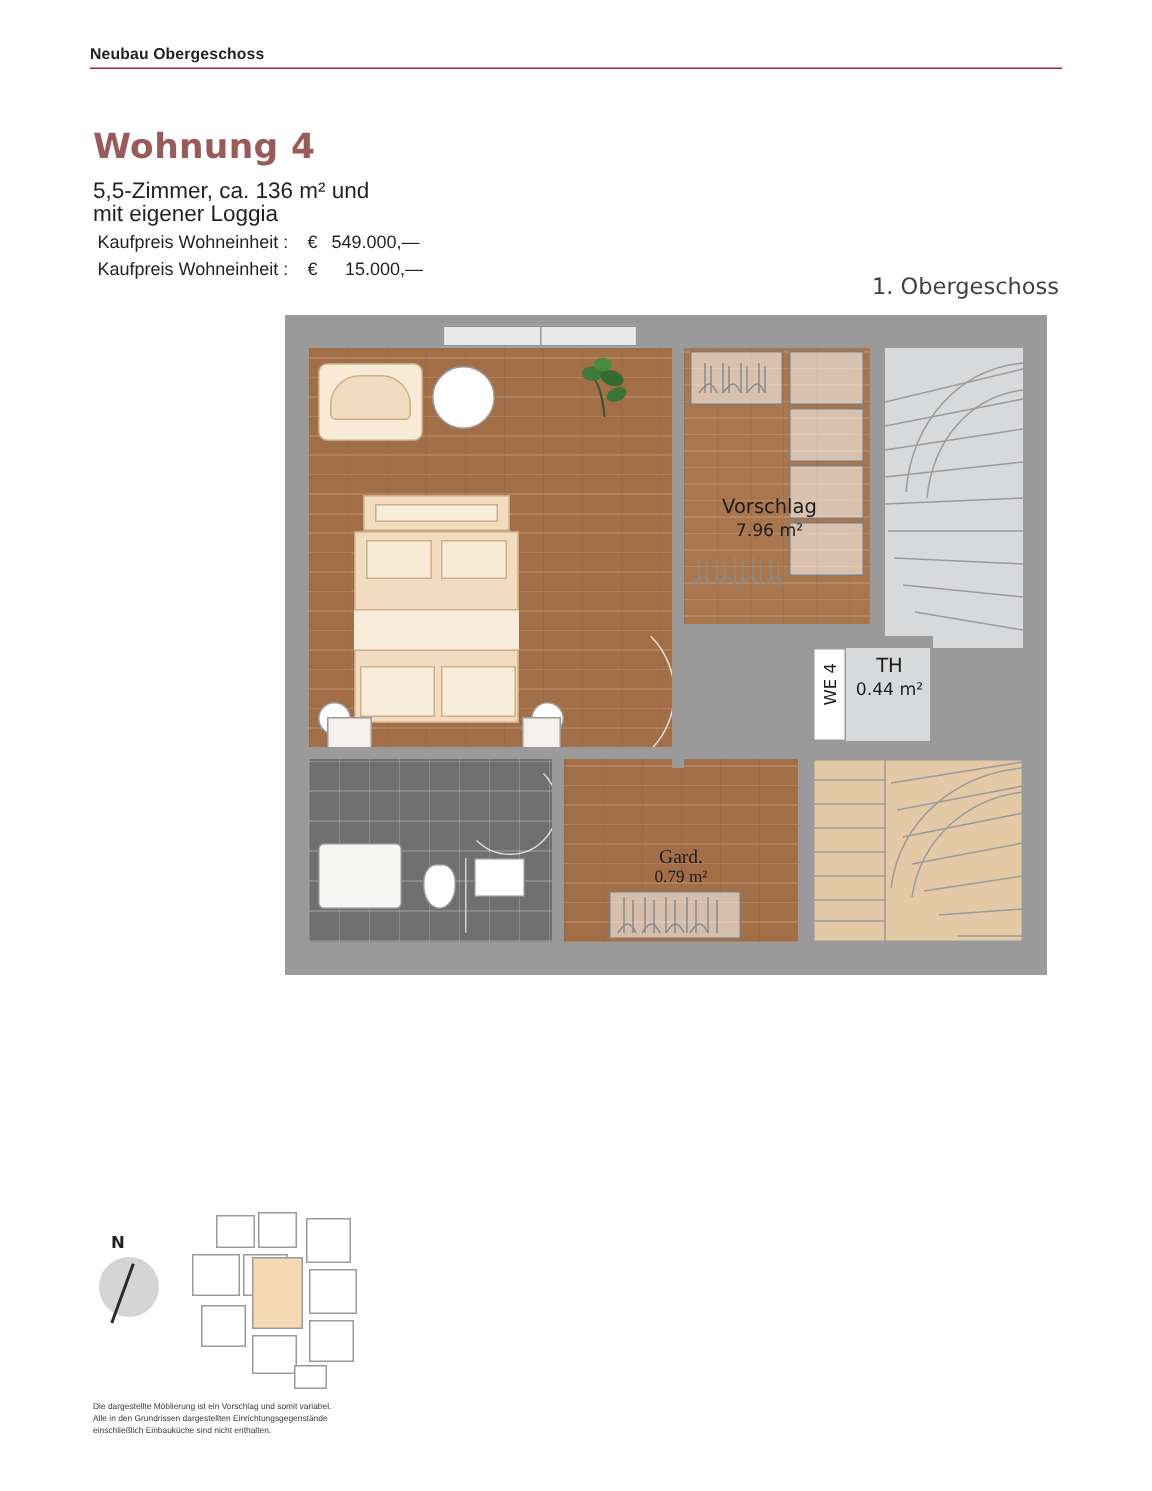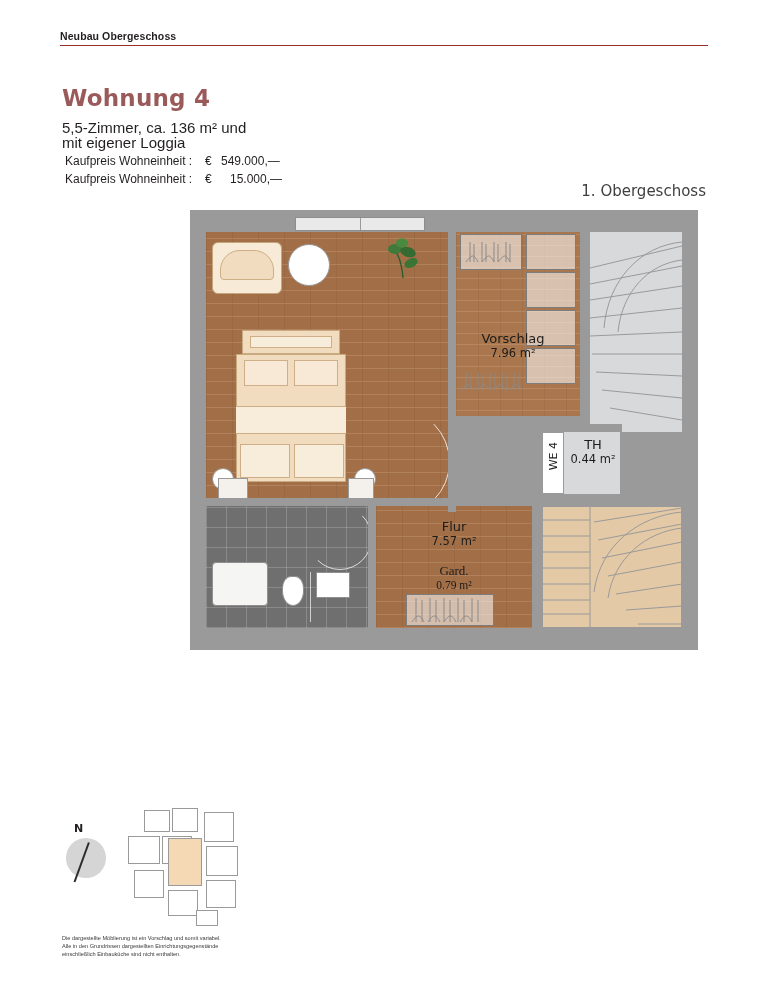--- a/index.html
+++ b/index.html
@@ -302,24 +302,20 @@
   </div>
 
   <div class="rm tile" style="left:16px; top:296px; width:162px; height:122px;"></div>
   <div class="f" style="left:22px; top:352px; width:56px; height:44px; background:#f5f5f3; border:1px solid #8f8f8f; border-radius:4px;"></div>
   <div class="f" style="left:92px; top:366px; width:22px; height:30px; background:#ffffff; border:1px solid #8f8f8f; border-radius:40% 40% 50% 50%;"></div>
   <div class="f" style="left:126px; top:362px; width:34px; height:26px; background:#ffffff; border:1px solid #8f8f8f;"></div>
   <div class="f" style="left:120px; top:362px; width:1px; height:50px; background:#cfcfcf;"></div>
   <div class="door-arc" style="left:118px; top:296px; width:64px; height:64px; clip-path: polygon(100% 0, 100% 100%, 0 100%);"></div>
 
   <div class="rm wood" style="left:186px; top:296px; width:156px; height:122px;"></div>
-  <div class="rlabel" style="left:208px; top:310px; width:112px;">
-    <span class="n">Flur</span>
-    <span class="a">7.57 m²</span>
-  </div>
   <div class="rlabel" style="left:208px; top:354px; width:112px;font-family:Liberation Serif, serif;">
     <span class="n">Gard.</span>
     <span class="a">0.79 m²</span>
   </div>
 
   <div class="f outline-box" style="left:216px; top:384px; width:88px; height:32px;"></div>
   <div class="f" style="left:220px; top:386px; width:80px; height:28px;">
     <svg width="80" height="28" viewBox="0 0 80 28">
       <path d="M6 2 L6 26 M12 4 L12 26 M20 2 L20 26 M26 4 L26 26 M34 2 L34 26 M40 4 L40 26 M48 2 L48 26 M54 4 L54 26 M62 2 L62 26 M68 4 L68 26" stroke="#8a8a8a" stroke-width="1"></path>
       <path d="M2 26 C7 18, 10 18, 14 26 M18 26 C23 18, 26 18, 30 26 M34 26 C39 18, 42 18, 46 26 M50 26 C55 18, 58 18, 62 26" stroke="#8a8a8a" stroke-width="1" fill="none"></path>

